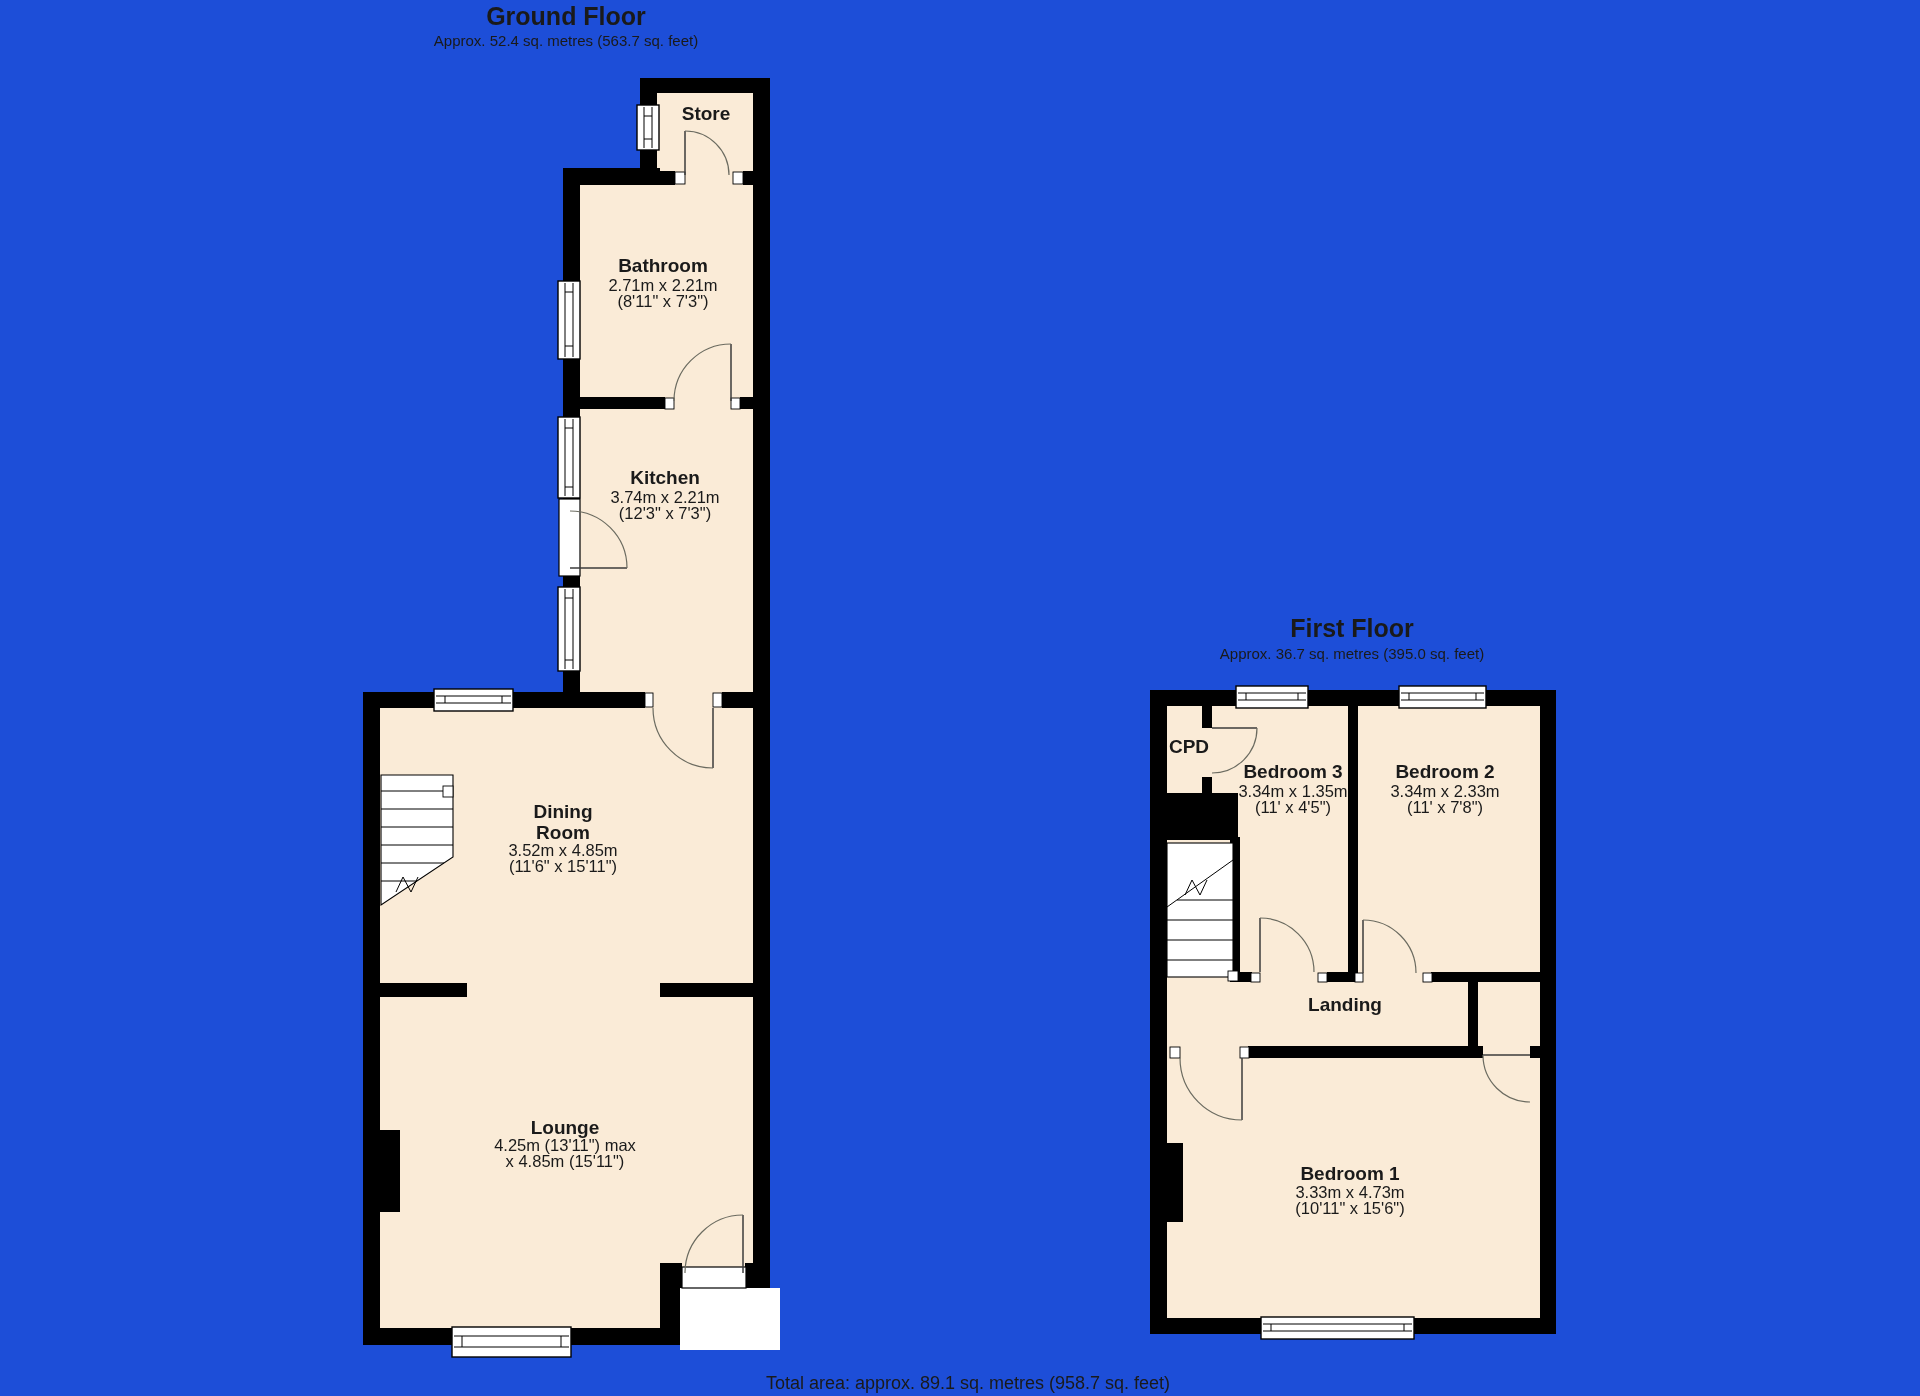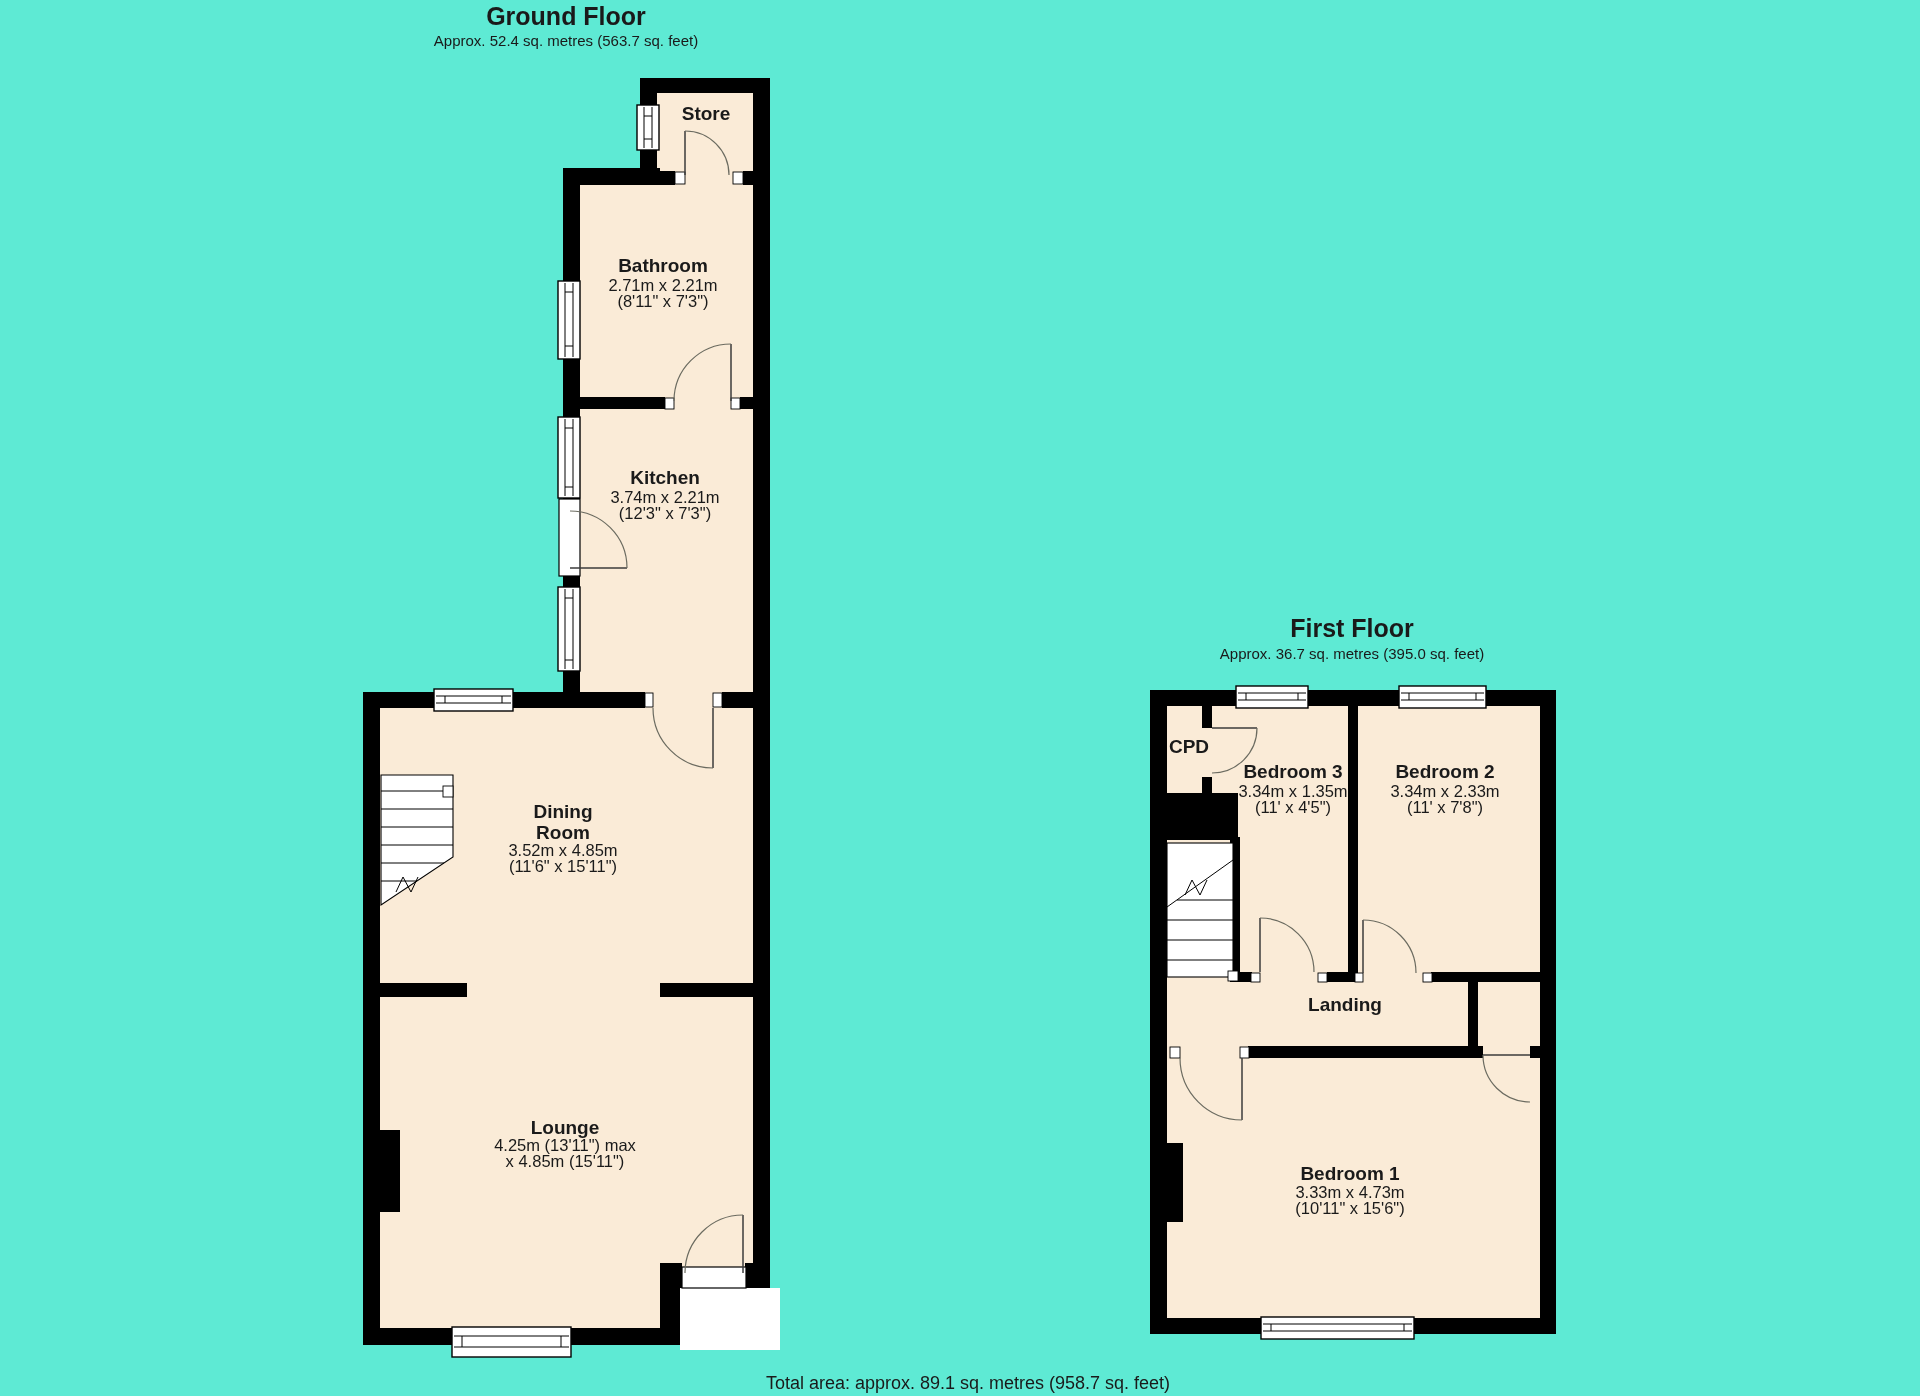--- a/index.html
+++ b/index.html
@@ -1,16 +1,16 @@
 <!DOCTYPE html>
 <html><head>
 <meta charset="utf-8">
 <style>
   html,body{margin:0;padding:0;background:#ffffff;}
-  .page{position:relative;width:1920px;height:1396px;background:#5eead4;overflow:hidden;
+  .page{position:relative;width:1920px;height:1396px;background:#1d4ed8;overflow:hidden;
         font-family:"Liberation Sans", sans-serif;}
   svg{position:absolute;left:0;top:0;}
   text{fill:#1a1a1a;}
   .t-title{font-size:25px;font-weight:bold;}
   .t-sub{font-size:15px;}
   .t-room{font-size:19px;font-weight:bold;}
   .t-dim{font-size:16.5px;}
   .t-total{font-size:18px;}
   .wall{fill:#000000;stroke:none;}
   .floor{fill:#faebd7;stroke:none;}

